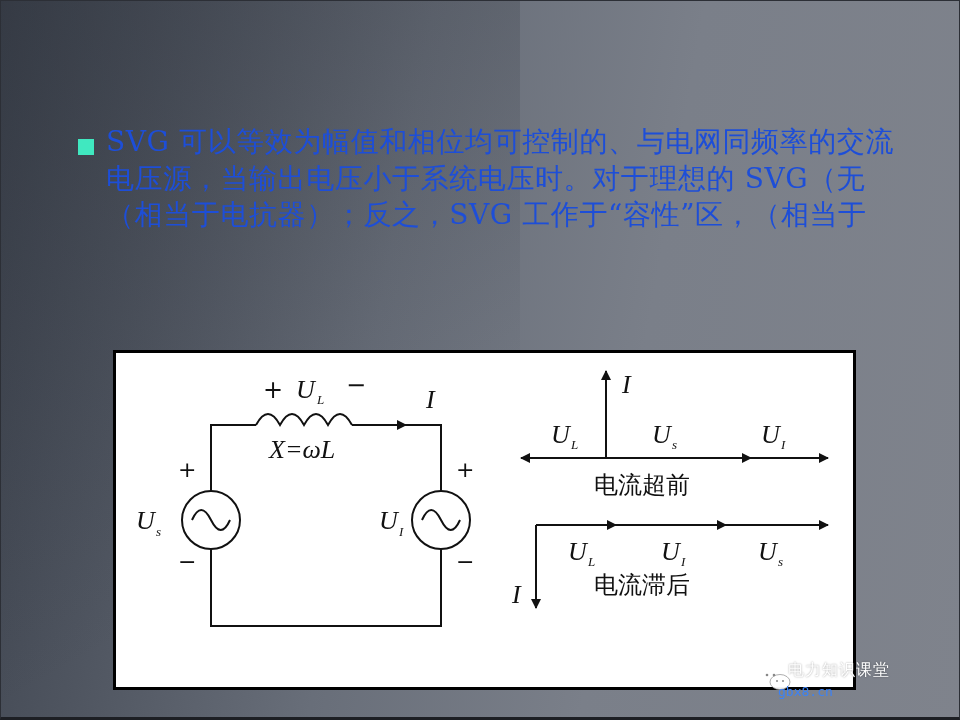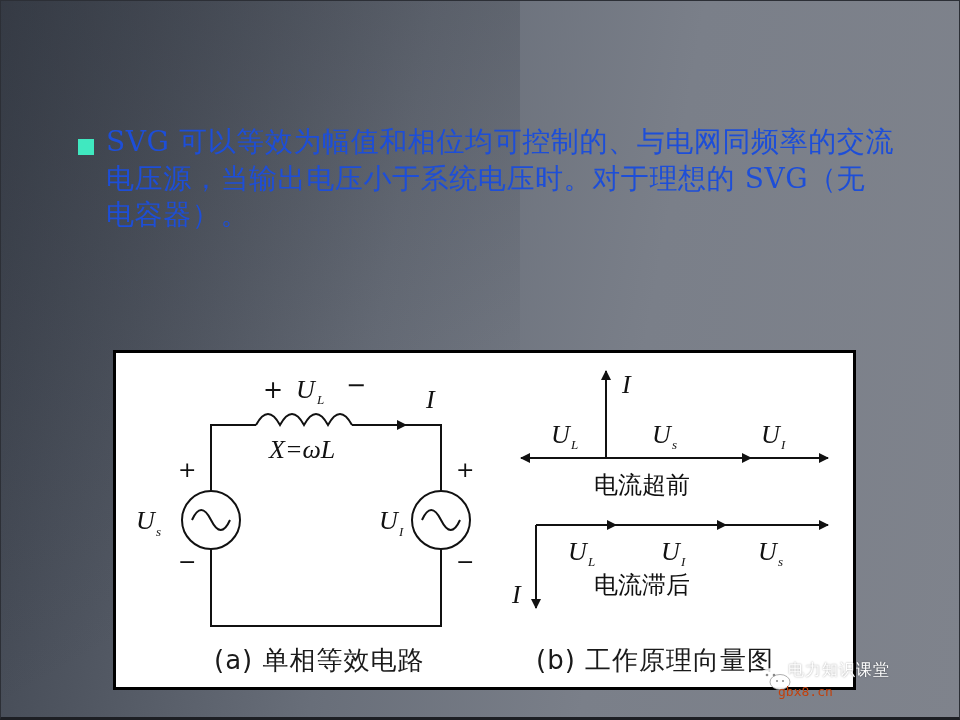--- a/index.html
+++ b/index.html
@@ -43,36 +43,36 @@
   }
   .wm {
     position: absolute; left: 758px; top: 660px; height: 40px; width: 200px;
   }
   .wm-text {
     position: absolute; left: 30px; top: 0; color: #ffffff; font-size: 16px;
     font-family: "DejaVu Sans", "Liberation Sans", sans-serif; letter-spacing: 1px;
     text-shadow: 0 0 2px rgba(0,0,0,0.4);
   }
   .wm-url {
-    position: absolute; left: 20px; top: 24px; color: #c2410c; font-size: 13px;
+    position: absolute; left: 20px; top: 24px; color: #3b82f6; font-size: 13px;
     font-family: "DejaVu Sans Mono", "Liberation Mono", monospace;
   }
   .wm-icon { position: absolute; left: 0; top: 6px; }
 </style>
 </head>
 <body>
 
 <div class="shade"></div>
 
 <div class="bullet-block">
   <div class="bullet"></div>
   <div class="para">
     <span class="ln first">SVG 可以等效为幅值和相位均可控制的、与电网同频率的交流</span>
     <span class="ln">电压源，当输出电压小于系统电压时。对于理想的 SVG（无</span>
-    <span class="ln">电容器）。</span>
+    <span class="ln">（相当于电抗器）；反之，SVG 工作于“容性”区，（相当于</span>
   </div>
 </div>
 
 <div class="figure">
   <svg width="737" height="334" viewBox="0 0 737 334" font-family="Liberation Serif, DejaVu Serif, serif">
     <defs>
       <marker id="arr" markerWidth="10" markerHeight="10" refX="9" refY="5" orient="auto" markerUnits="userSpaceOnUse">
         <path d="M0,0 L10,5 L0,10 z" fill="#111"></path>
       </marker>
     </defs>
@@ -140,22 +140,20 @@
       <text x="452" y="207" font-style="italic">U</text>
       <text x="472" y="213" font-style="italic" font-size="13">L</text>
       <text x="545" y="207" font-style="italic">U</text>
       <text x="565" y="213" font-style="italic" font-size="13">I</text>
       <text x="642" y="207" font-style="italic">U</text>
       <text x="662" y="213" font-style="italic" font-size="13">s</text>
       <text x="396" y="250" font-style="italic">I</text>
       <text x="478" y="240" font-family="DejaVu Sans, sans-serif" font-size="24">电流滞后</text>
     </g>
   </svg>
-  <div class="caption" style="left:98px;">(a) 单相等效电路</div>
-  <div class="caption" style="left:420px;">(b) 工作原理向量图</div>
 </div>
 
 <div class="wm">
   <svg class="wm-icon" width="34" height="26" viewBox="0 0 34 26">
     <ellipse cx="13" cy="11" rx="12" ry="9" fill="rgba(255,255,255,0.85)"></ellipse>
     <ellipse cx="22" cy="16" rx="10" ry="7.5" fill="rgba(255,255,255,0.95)" stroke="#999" stroke-width="0.8"></ellipse>
     <circle cx="9" cy="9" r="1.3" fill="#888"></circle>
       <circle cx="16" cy="9" r="1.3" fill="#888"></circle>
     <circle cx="19" cy="15" r="1" fill="#888"></circle>
       <circle cx="25" cy="15" r="1" fill="#888"></circle>

